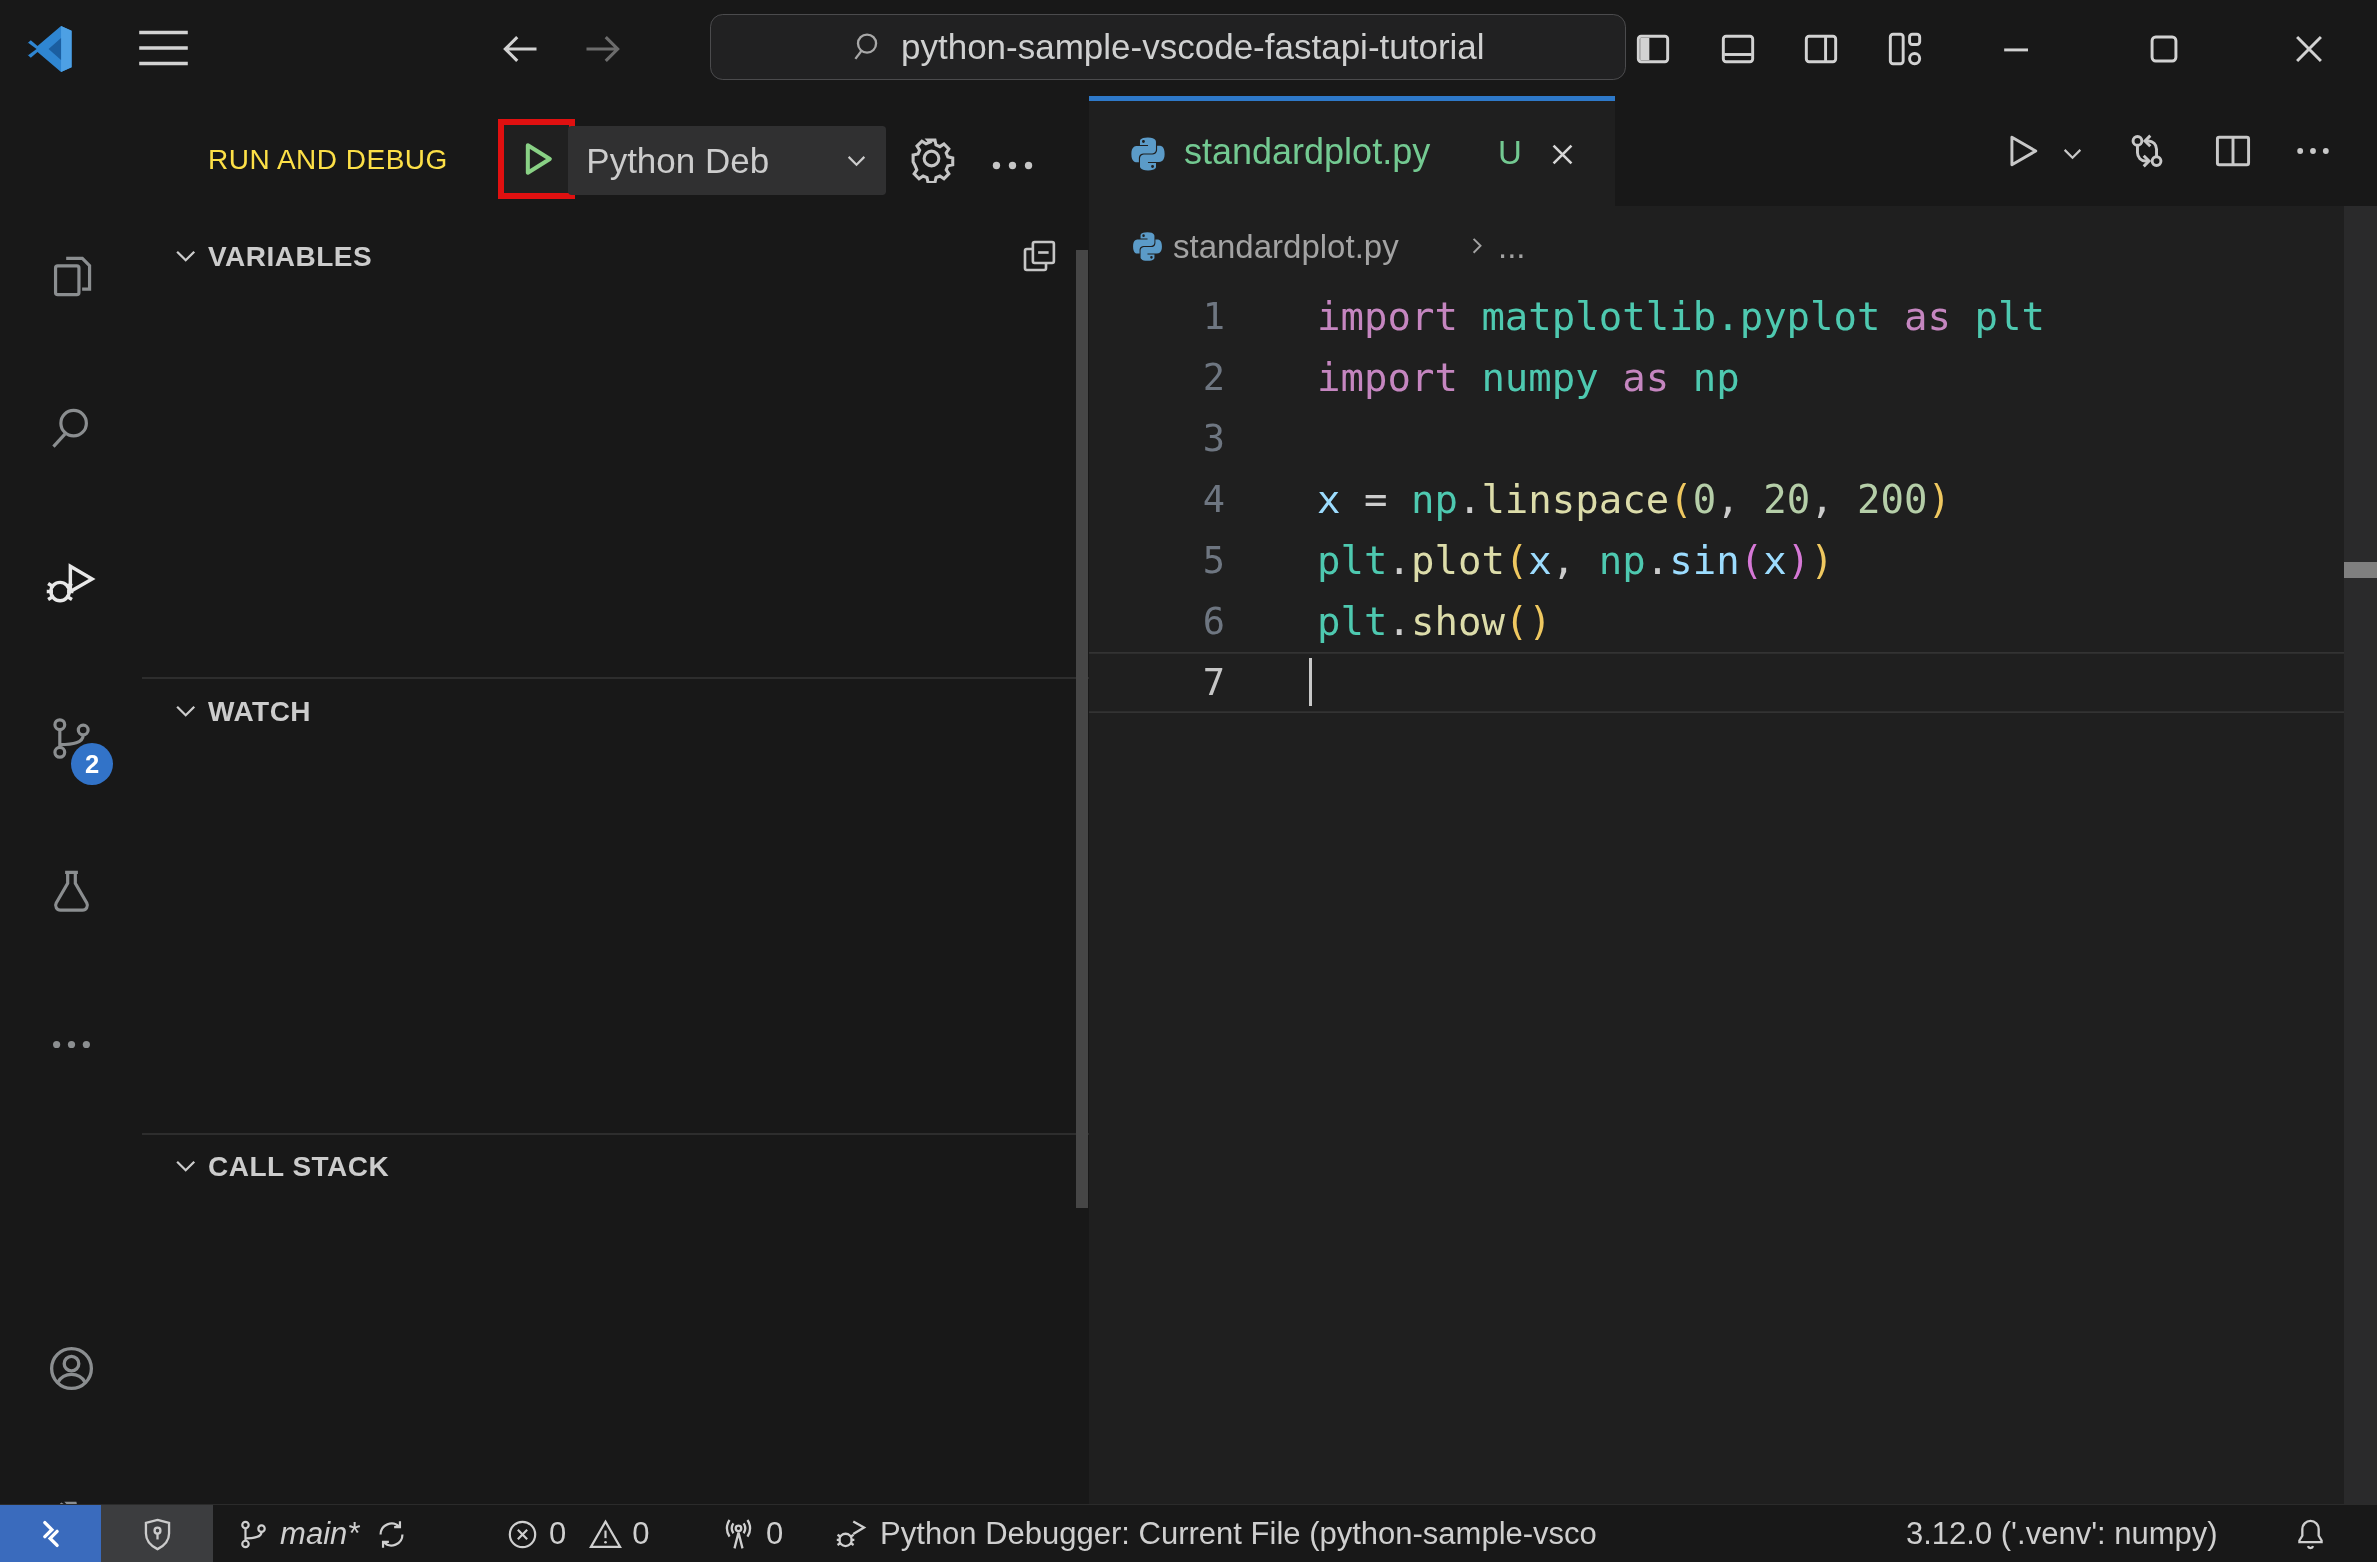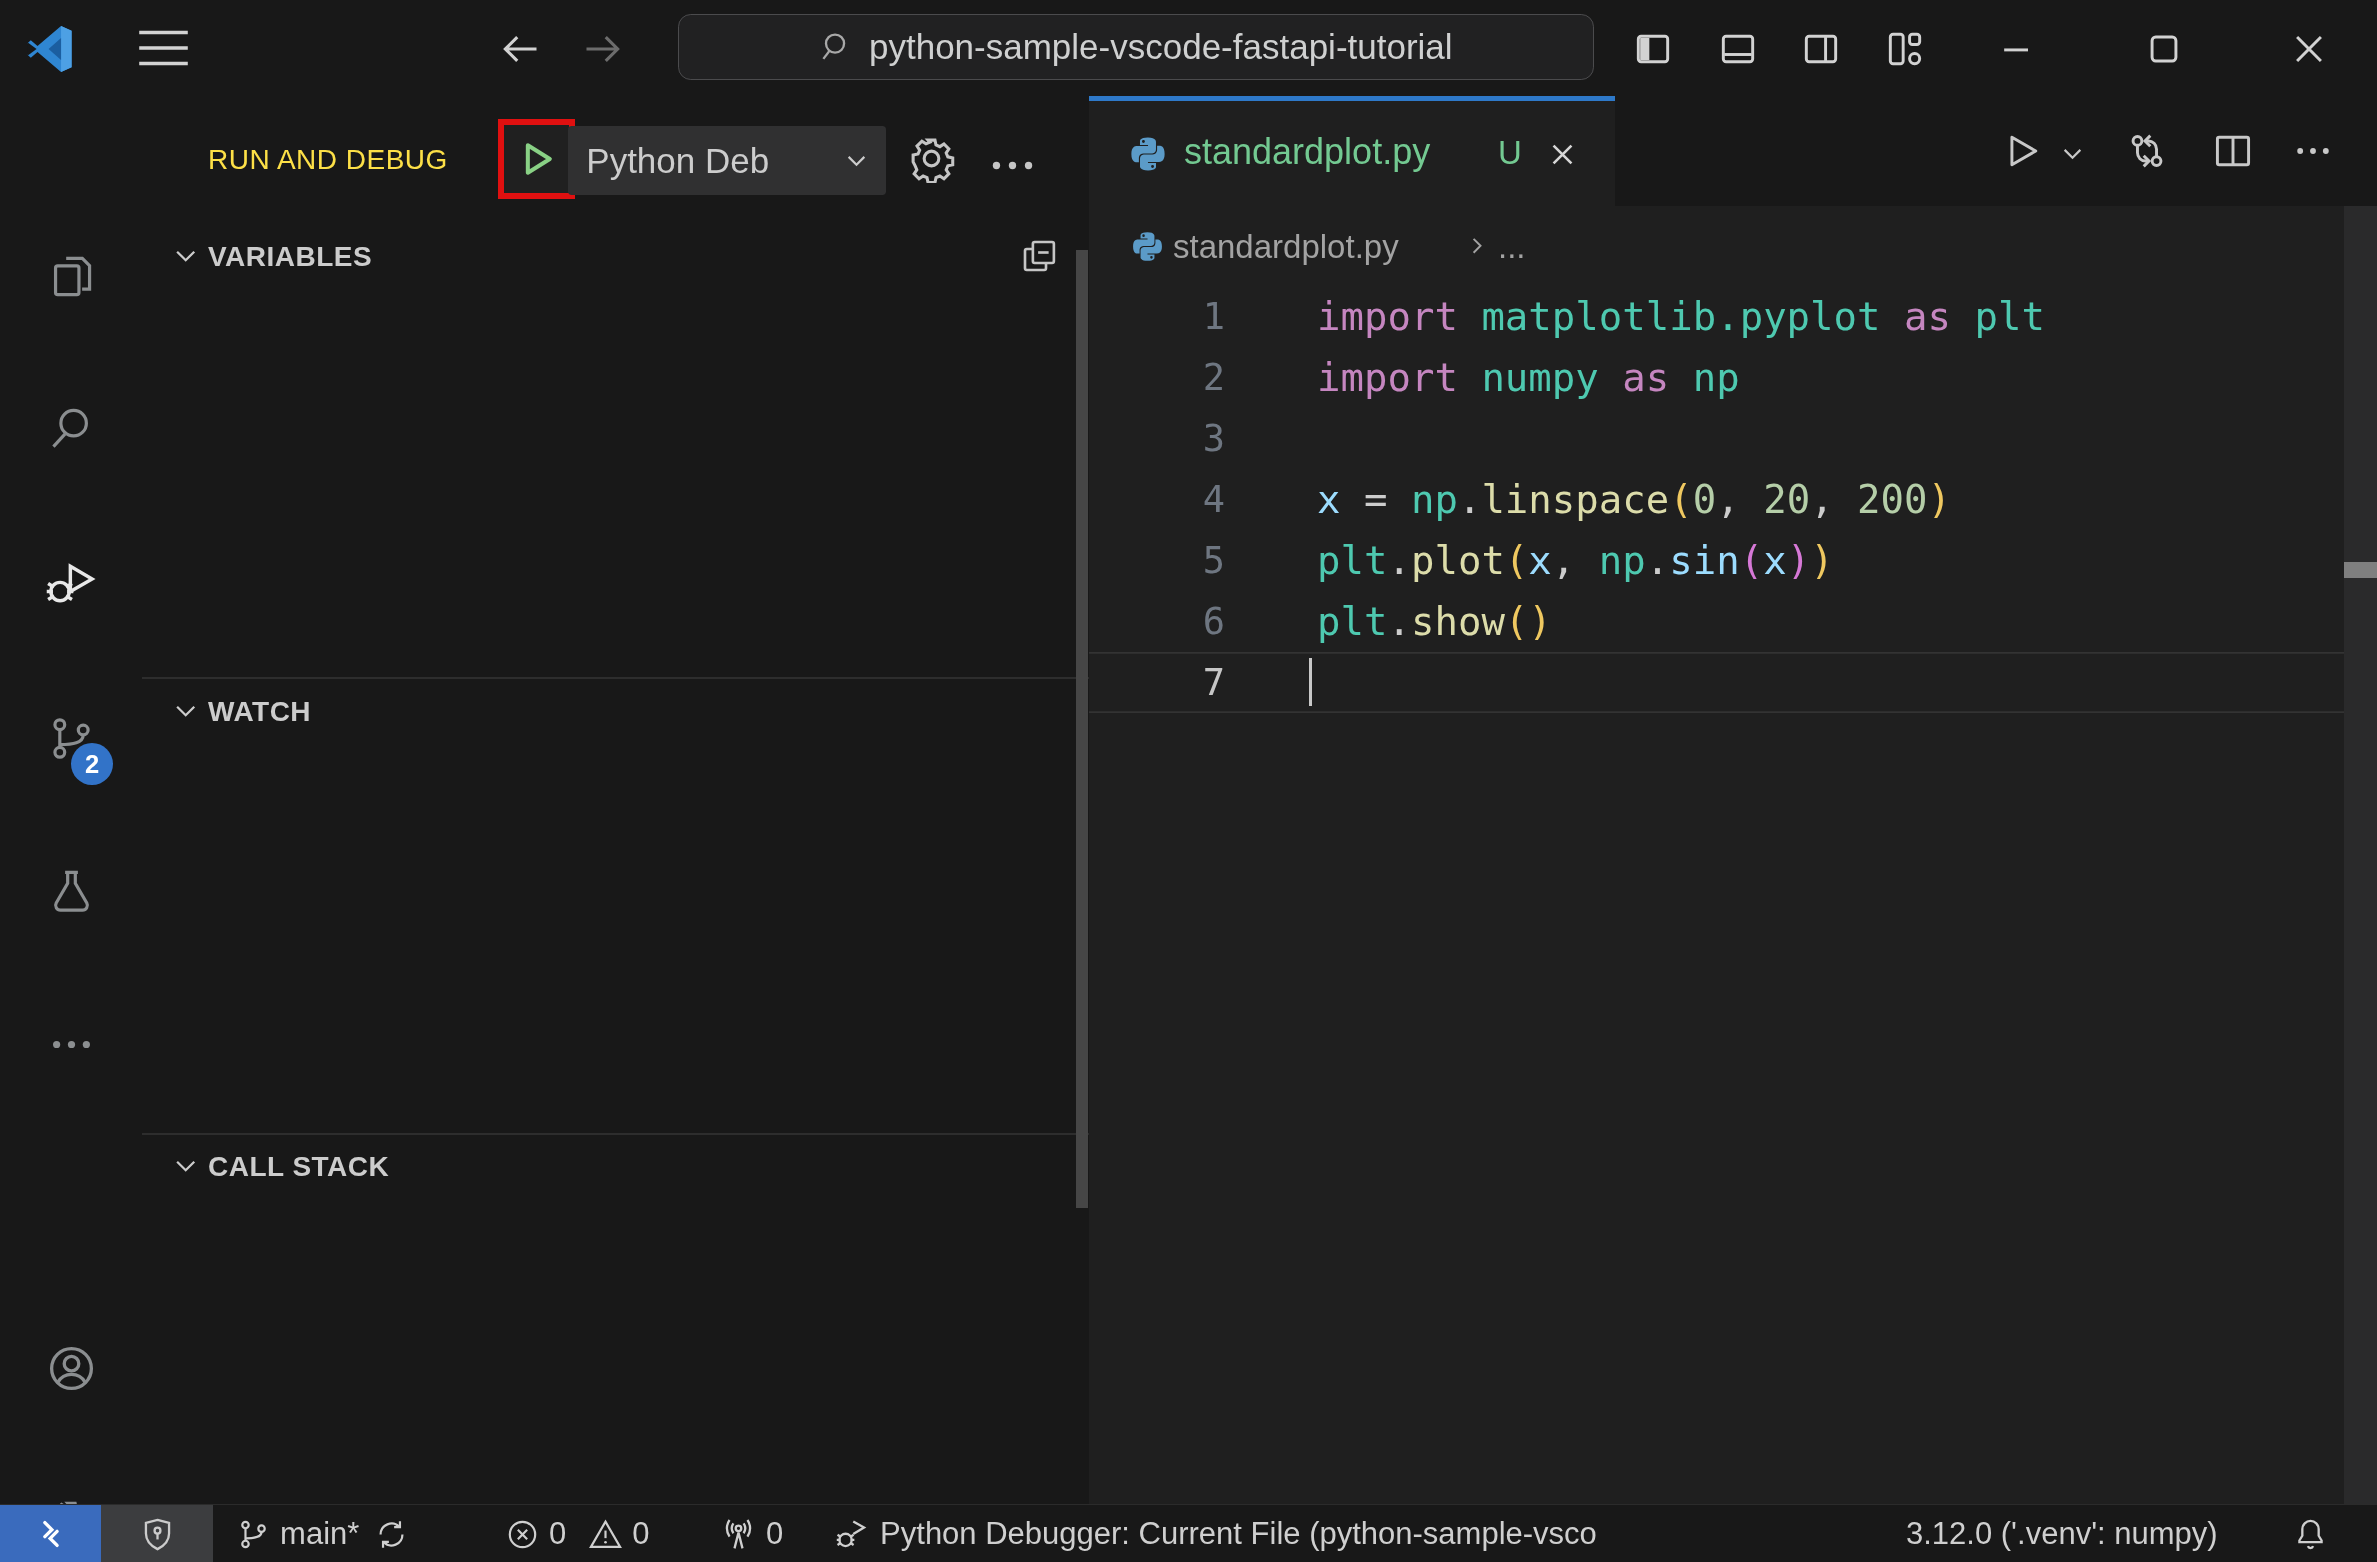--- a/index.html
+++ b/index.html
@@ -5,21 +5,21 @@
   html,body{margin:0;padding:0;background:#111;}
   .app{position:relative;width:2377px;height:1562px;overflow:hidden;background:#181818;
        font-family:"Liberation Sans",sans-serif;color:#cccccc;-webkit-font-smoothing:antialiased;}
   svg{display:block;}
   .abs{position:absolute;}
 
   
   .titlebar{position:absolute;left:0;top:0;width:2377px;height:96px;background:#181818;border-bottom:0.9px solid #242424;}
   .tb-icon{position:absolute;color:#d2d2d2;cursor:default;}
   .tb-icon.dim{color:#6c6c6c;}
-  .searchbox{position:absolute;left:678px;top:13.7px;width:914px;height:64px;background:#212122;
+  .searchbox{position:absolute;left:710px;top:13.7px;width:914px;height:64px;background:#212122;
              border:1.8px solid #4b4b4d;border-radius:12.8px;display:flex;align-items:center;justify-content:center;gap:14.6px;color:#cfcfcf;text-align:center;}
   .searchbox .q{font-size:35px;color:#cfd0d0;}
 
   
   .activitybar{position:absolute;left:0;top:96px;width:142px;height:1408px;background:#181818;}
   .ab-btn{position:absolute;left:0;width:142px;height:101px;display:flex;align-items:center;justify-content:center;color:#8b8e90;}
   .ab-btn.active{color:#e8e8e8;}
   .ab-badge{position:absolute;left:71px;top:647px;width:42px;height:42px;border-radius:50%;background:#3273c8;
             color:#fff;font-size:25.6px;display:flex;align-items:center;justify-content:center;font-weight:bold;}
   .br-badge{position:absolute;left:64px;top:1426px;min-width:57px;height:44px;border-radius:12.8px;background:#4a4a4b;
@@ -67,21 +67,21 @@
   .tk-kw{color:#C586C0}.tk-mod{color:#4EC9B0}.tk-var{color:#9CDCFE}.tk-fn{color:#DCDCAA}
   .tk-num{color:#B5CEA8}.tk-pl{color:#cccccc}.tk-b1{color:#EFC860}.tk-b2{color:#D678D6}
   .ed-scroll{position:absolute;right:0;top:110px;width:34px;height:1298px;background:#2a2a2b;}
   .ed-marker{position:absolute;left:0;top:356px;width:34px;height:15.5px;background:#7f7f7f;}
 
   
   .statusbar{position:absolute;left:0;top:1504px;width:2377px;height:58px;background:#181818;border-top:0.9px solid #2b2b2b;font-size:31px;}
   .st-item{position:absolute;top:0;height:58px;display:flex;align-items:center;gap:9.1px;color:#cfcfcf;}
   .st-remote{left:0;width:101px;background:#3a6bbd;color:#fff;justify-content:center;gap:0;}
   .st-shield{left:101px;width:112px;background:#3c3d3f;justify-content:center;gap:0;}
-  .st-branch{left:236px;}
+  .st-branch{left:236px;font-style:italic;}
   .st-problems{left:505px;}
   .st-ports{left:720px;}
   .st-debug{left:834px;width:938px;overflow:hidden;flex-wrap:nowrap;}
   .st-debug .lbl{white-space:nowrap;}
   .st-pyver{left:1906px;}
   .st-bell{left:2292px;}
 </style>
 </head>
 <body>
 

